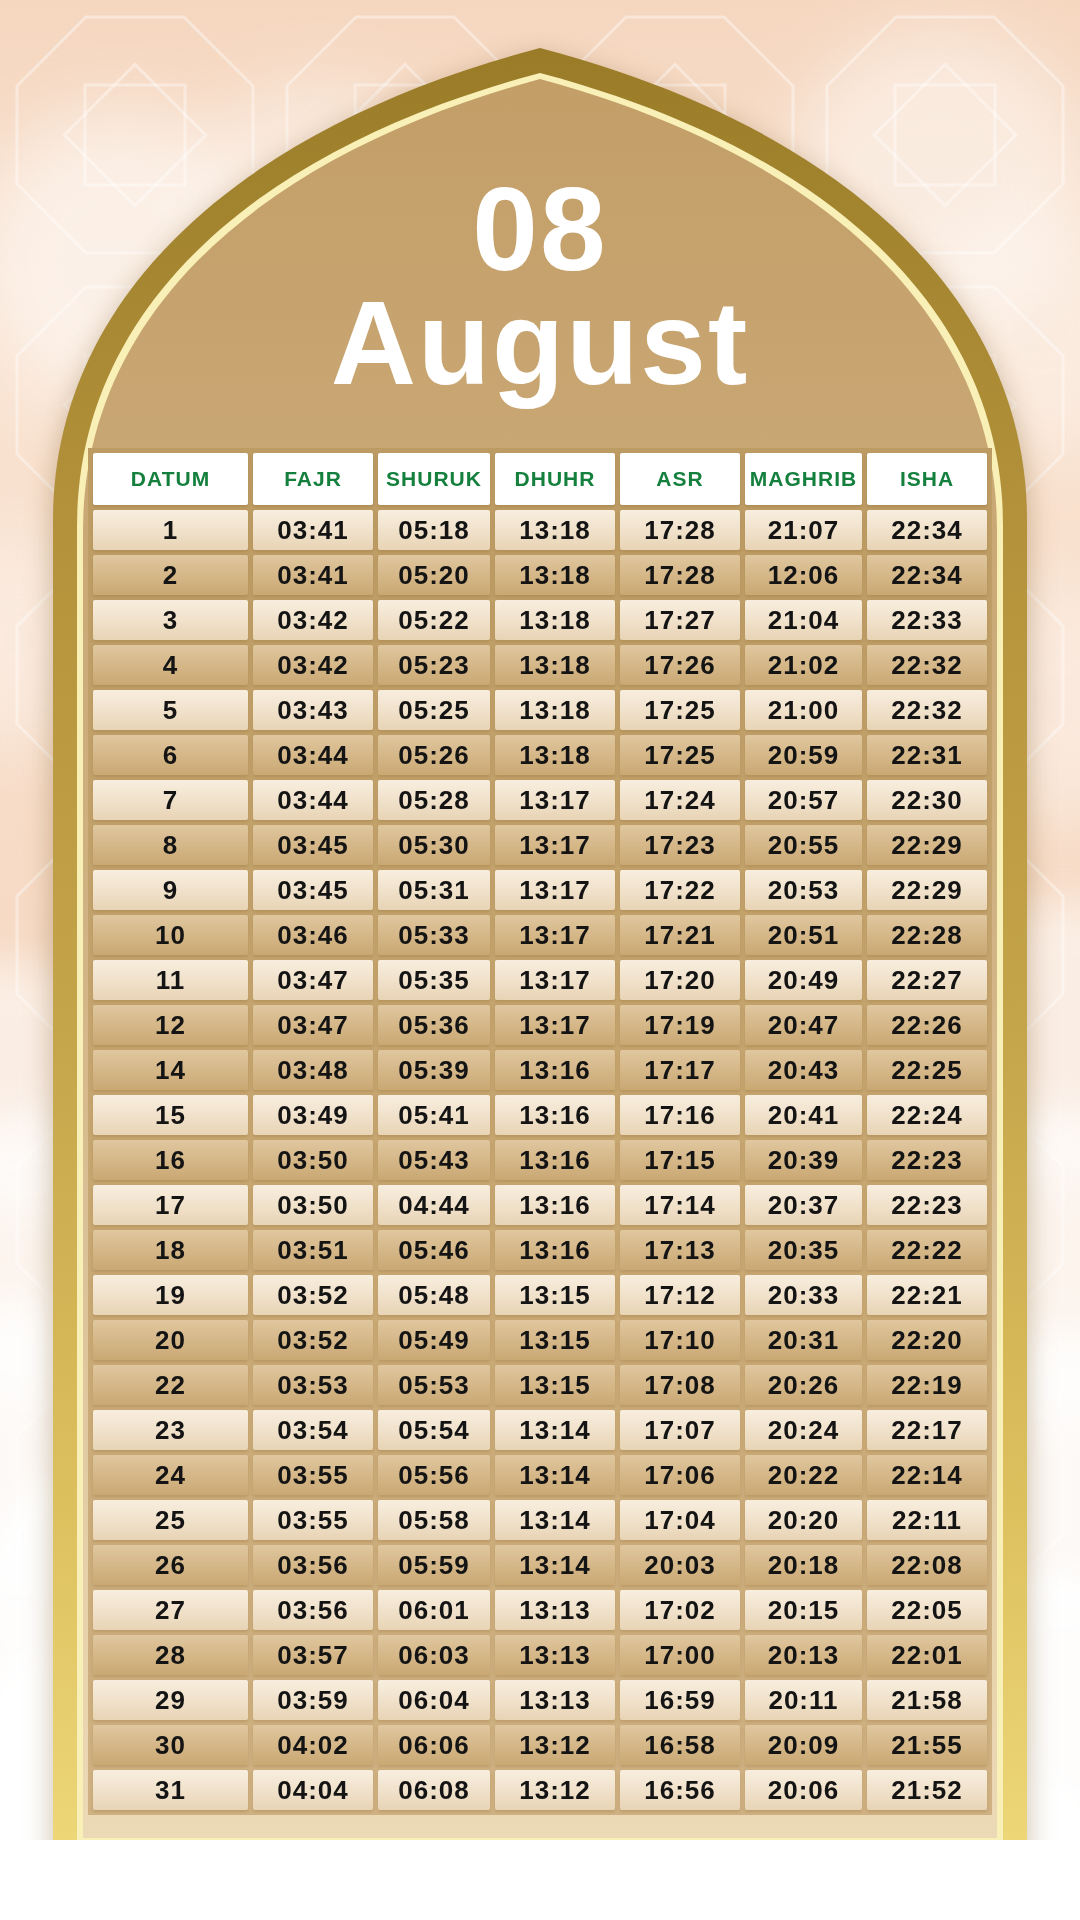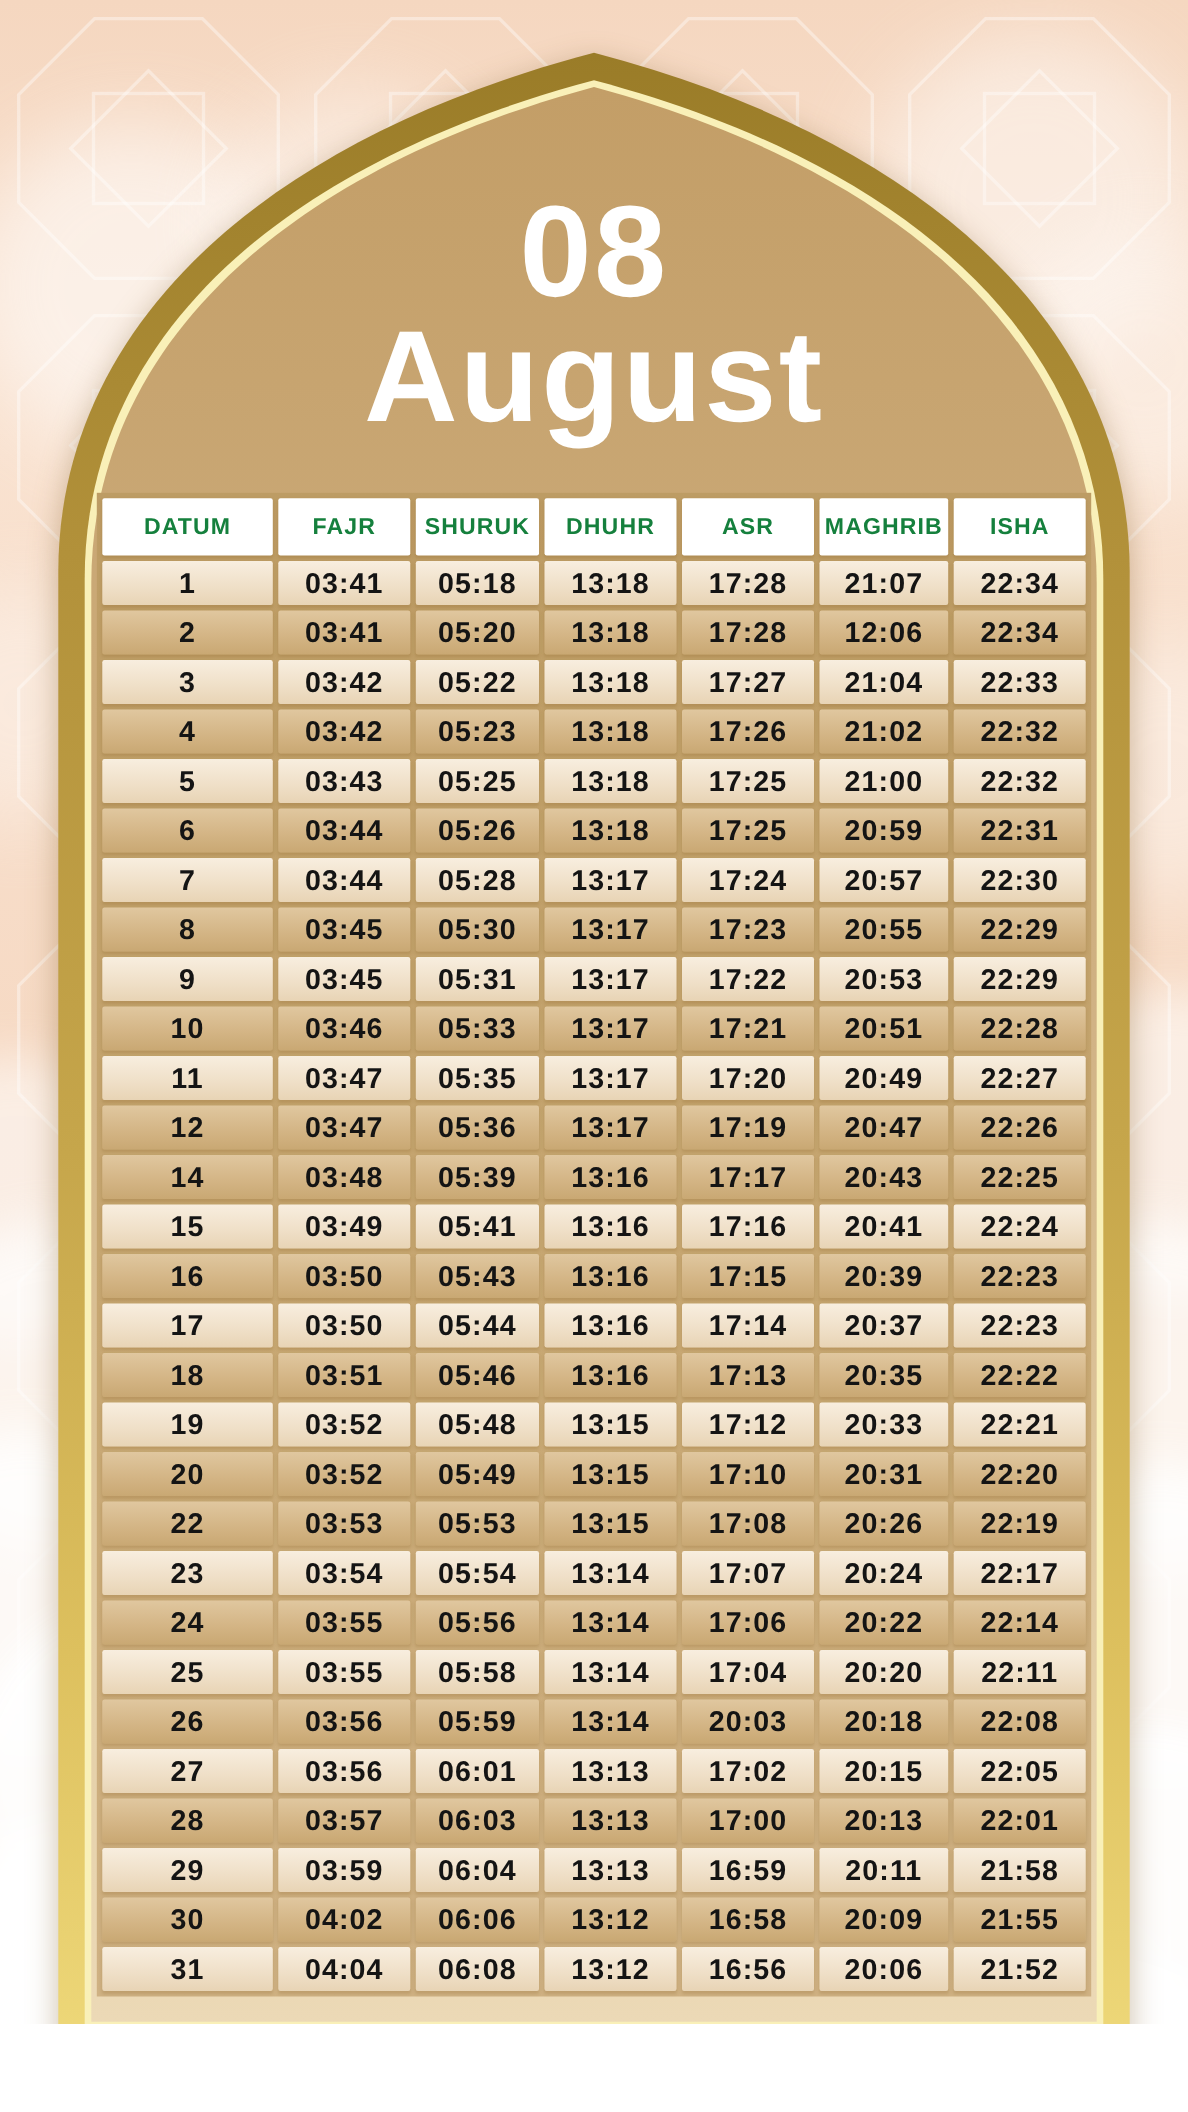--- a/index.html
+++ b/index.html
@@ -280,21 +280,21 @@
           <td>03:50</td>
           <td>05:43</td>
           <td>13:16</td>
           <td>17:15</td>
           <td>20:39</td>
           <td>22:23</td>
         </tr>
         <tr class="light">
           <td>17</td>
           <td>03:50</td>
-          <td>05:44</td>
+          <td>04:44</td>
           <td>13:16</td>
           <td>17:14</td>
           <td>20:37</td>
           <td>22:23</td>
         </tr>
         <tr class="dark">
           <td>18</td>
           <td>03:51</td>
           <td>05:46</td>
           <td>13:16</td>

